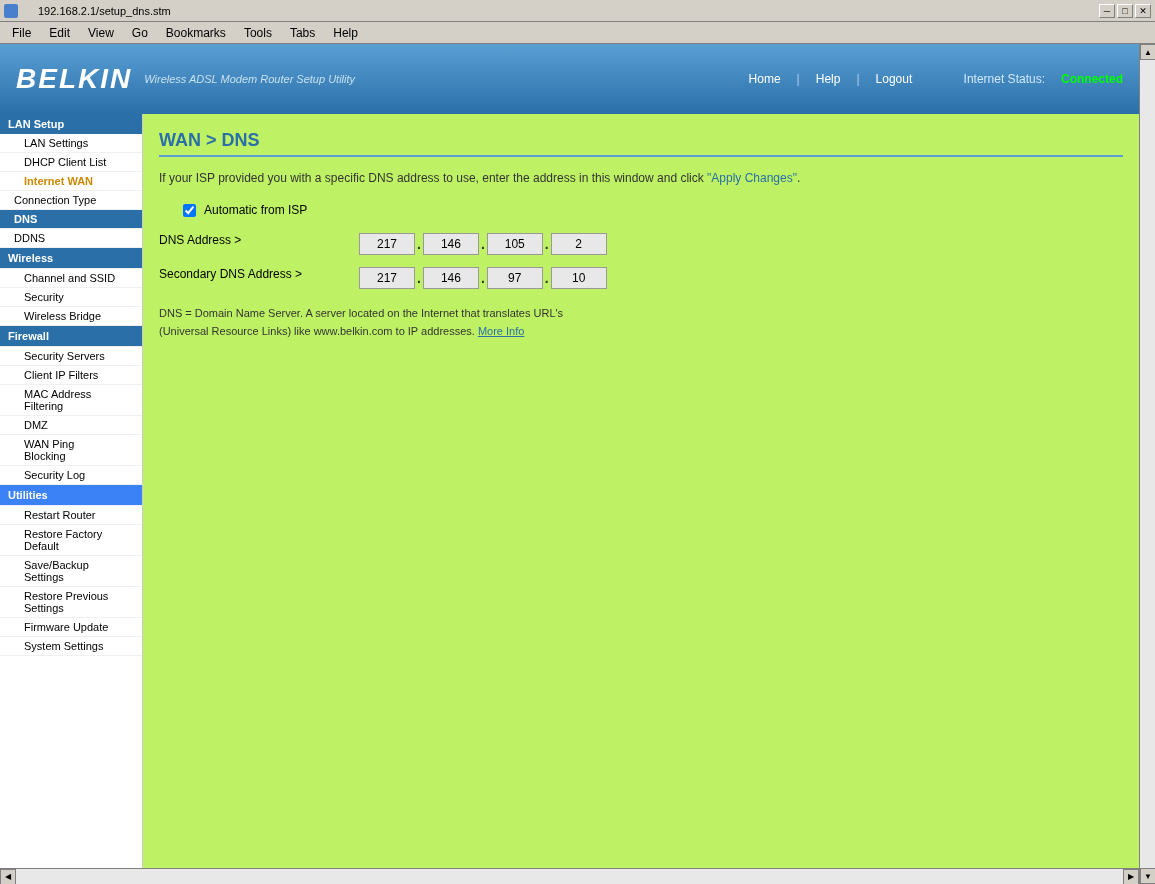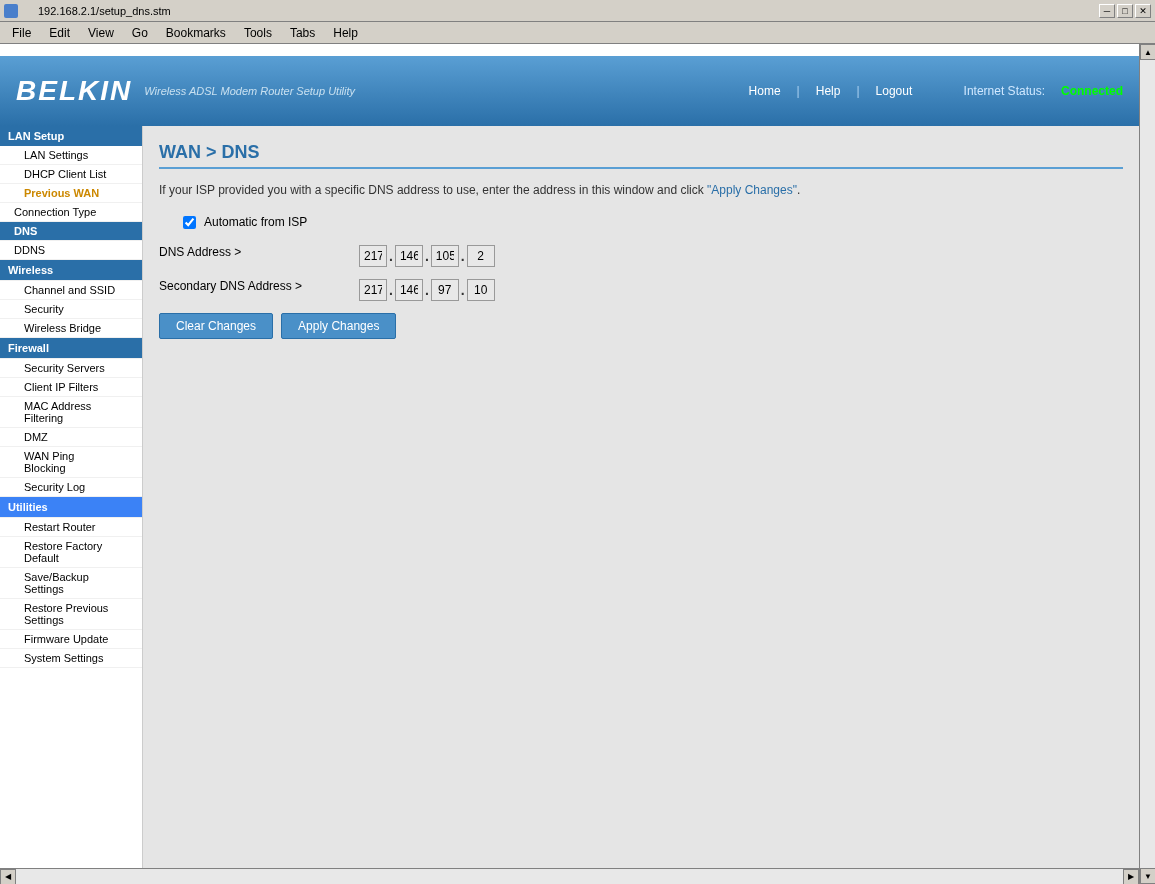--- a/index.html
+++ b/index.html
@@ -41,21 +41,21 @@
       cursor: pointer;
     }
 
     
     .browser-outer { display: flex; height: calc(884px - 44px); }
     .scrollbar-right { width: 16px; background: #d4d0c8; border-left: 1px solid #808080; display: flex; flex-direction: column; }
     .scrollbar-btn { width: 16px; height: 16px; background: #d4d0c8; border: 1px solid #808080; display: flex; align-items: center; justify-content: center; font-size: 8px; cursor: pointer; }
     .scrollbar-track { flex: 1; background: #e8e8e8; }
 
     
-    .browser-content { flex: 1; overflow: hidden; display: flex; flex-direction: column; margin-top: 12px; }
+    .browser-content { flex: 1; overflow: hidden; display: flex; flex-direction: column; }
 
     
     .router-header {
       background: linear-gradient(to bottom, #5a9fd4, #2a6fa8);
       height: 70px;
       display: flex;
       align-items: center;
       justify-content: space-between;
       padding: 0 16px;
       position: relative;
@@ -99,21 +99,21 @@
     .sidebar-item.active-yellow { color: #cc8800; font-weight: bold; }
     .sidebar-item.active-blue { background: #2a6fa8; color: #fff; font-weight: bold; }
     .sidebar-item.section-wireless { background: #2a6fa8; color: #fff; font-weight: bold; padding: 4px 8px; }
     .sidebar-item.section-firewall { background: #2a6fa8; color: #fff; font-weight: bold; padding: 4px 8px; }
     .sidebar-item.section-utilities { background: #3b82f6; color: #fff; font-weight: bold; padding: 4px 8px; }
 
     
     .content-area {
       flex: 1;
       padding: 16px;
-      background: #e5e5e5;
+      background: #bef264;
       overflow-y: auto;
     }
 
     .page-title {
       font-size: 18px;
       color: #2a6fa8;
       font-weight: bold;
       margin-bottom: 12px;
       border-bottom: 2px solid #5a9fd4;
       padding-bottom: 4px;
@@ -122,21 +122,21 @@
     .description-text { font-size: 12px; color: #333; margin-bottom: 16px; line-height: 1.5; }
     .description-link { color: #2a6fa8; }
     .form-row { display: flex; align-items: flex-start; margin-bottom: 12px; }
     .form-row-label { width: 200px; font-size: 12px; font-weight: normal; }
 
     .checkbox-row { display: flex; align-items: center; margin-bottom: 16px; gap: 8px; padding-left: 24px; }
     .checkbox-label { font-size: 12px; }
 
     .ip-input-group { display: flex; align-items: center; gap: 2px; }
     .ip-octet {
-      width: 28px; height: 22px;
+      width: 56px; height: 22px;
       border: 1px solid #999;
       background: #e8e8e8;
       font-size: 12px;
       text-align: center;
       padding: 2px 4px;
     }
     .ip-dot { font-size: 14px; font-weight: bold; color: #333; }
 
     .info-text { font-size: 11px; color: #333; margin: 16px 0; line-height: 1.6; }
     .info-link { color: #2a6fa8; text-decoration: underline; cursor: pointer; }
@@ -212,21 +212,21 @@
       </div>
     </div>
 
     <div class="main-layout">
 
       <div class="sidebar">
 
         <div class="sidebar-section-header">LAN Setup</div>
         <a class="sidebar-item">LAN Settings</a>
         <a class="sidebar-item">DHCP Client List</a>
-        <a class="sidebar-item active-yellow">Previous WAN</a>
+        <a class="sidebar-item active-yellow">Internet WAN</a>
 
         <a class="sidebar-item" style="padding-left:14px;">Connection Type</a>
         <a class="sidebar-item active-blue" style="padding-left:14px;">DNS</a>
         <a class="sidebar-item" style="padding-left:14px;">DDNS</a>
 
         <div class="sidebar-item section-wireless">Wireless</div>
         <a class="sidebar-item">Channel and SSID</a>
         <a class="sidebar-item">Security</a>
         <a class="sidebar-item">Wireless Bridge</a>
 
@@ -279,25 +279,26 @@
             <input class="ip-octet" type="text" value="217" style="">
             <span class="ip-dot">.</span>
             <input class="ip-octet" type="text" value="146" style="">
             <span class="ip-dot">.</span>
             <input class="ip-octet" type="text" value="97" style="">
             <span class="ip-dot">.</span>
             <input class="ip-octet" type="text" value="10" style="">
           </div>
         </div>
 
-
-        <div class="button-row">
-          <button class="btn-clear">Clear Changes</button>
-          <button class="btn-apply">Apply Changes</button>
-        </div>
+        <p class="info-text">
+          DNS = Domain Name Server. A server located on the Internet that translates URL's<br>
+          (Universal Resource Links) like www.belkin.com to IP addresses.
+          <a class="info-link">More Info</a>
+        </p>
+
       </div>
     </div>
 
     <div class="scrollbar-bottom">
       <div class="scrollbar-bottom-btn">◀</div>
       <div class="scrollbar-bottom-track"></div>
       <div class="scrollbar-bottom-btn">▶</div>
     </div>
   </div>
 

